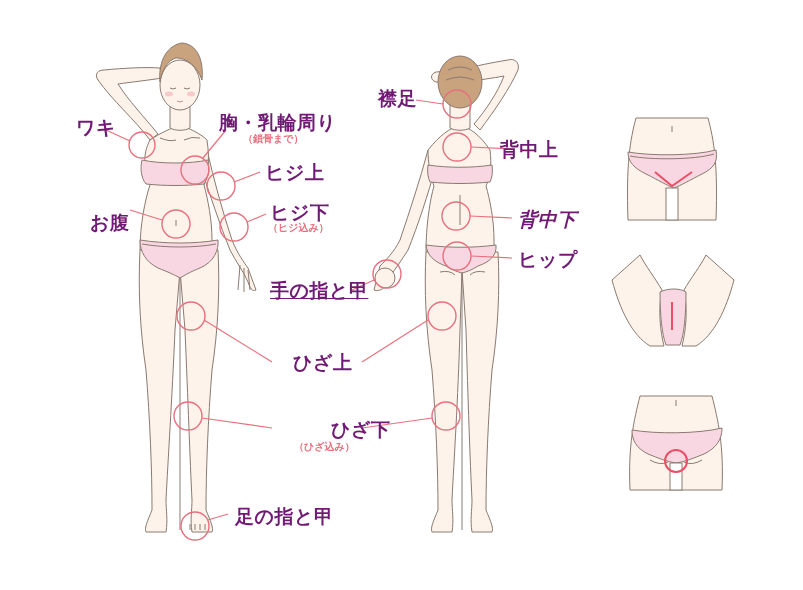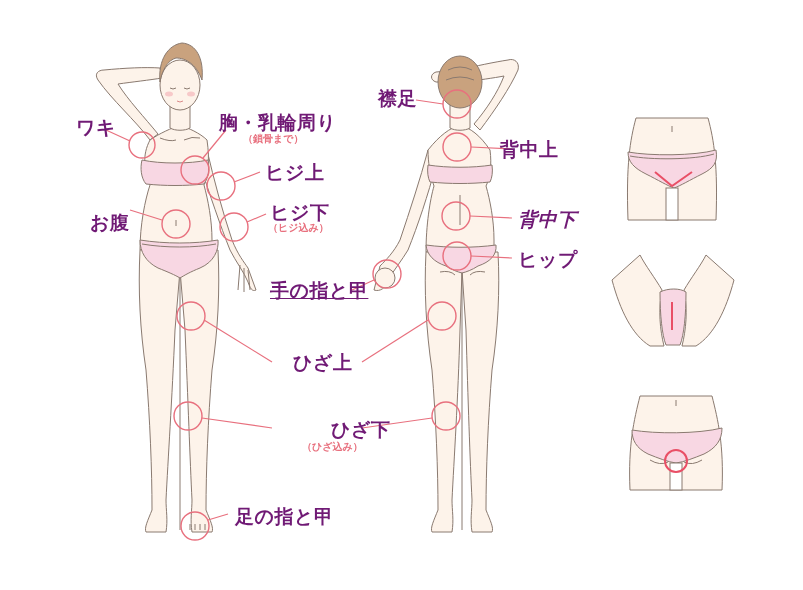--- a/index.html
+++ b/index.html
@@ -161,19 +161,19 @@
   <span class="sub" style="left:243px;top:134px;font-family:Liberation Serif, serif;">（鎖骨まで）</span>
   <span class="lbl" style="left:265px;top:163px;">ヒジ上</span>
   <span class="lbl" style="left:270px;top:203px;">ヒジ下</span>
   <span class="sub" style="left:268px;top:223px;text-align:center;">（ヒジ込み）</span>
   <span class="lbl" style="left:90px;top:213px;">お腹</span>
   <span class="lbl" style="left:235px;top:507px;">足の指と甲</span>
 
   <span class="lbl" style="left:270px;top:281px;text-decoration:underline;">手の指と甲</span>
   <span class="lbl" style="left:293px;top:353px;text-align:center;">ひざ上</span>
   <span class="lbl" style="left:293px;top:420px;margin-left:38px;">ひざ下</span>
-  <span class="sub" style="left:302px;top:442px;text-align:right;">（ひざ込み）</span>
+  <span class="sub" style="left:294px;top:442px;text-align:right;">（ひざ込み）</span>
 
   <span class="lbl" style="left:378px;top:89px;">襟足</span>
   <span class="lbl" style="left:500px;top:140px;">背中上</span>
   <span class="lbl" style="left:518px;top:210px;font-style:italic;">背中下</span>
   <span class="lbl" style="left:518px;top:250px;">ヒップ</span>
 </div>
 
 </body></html>

